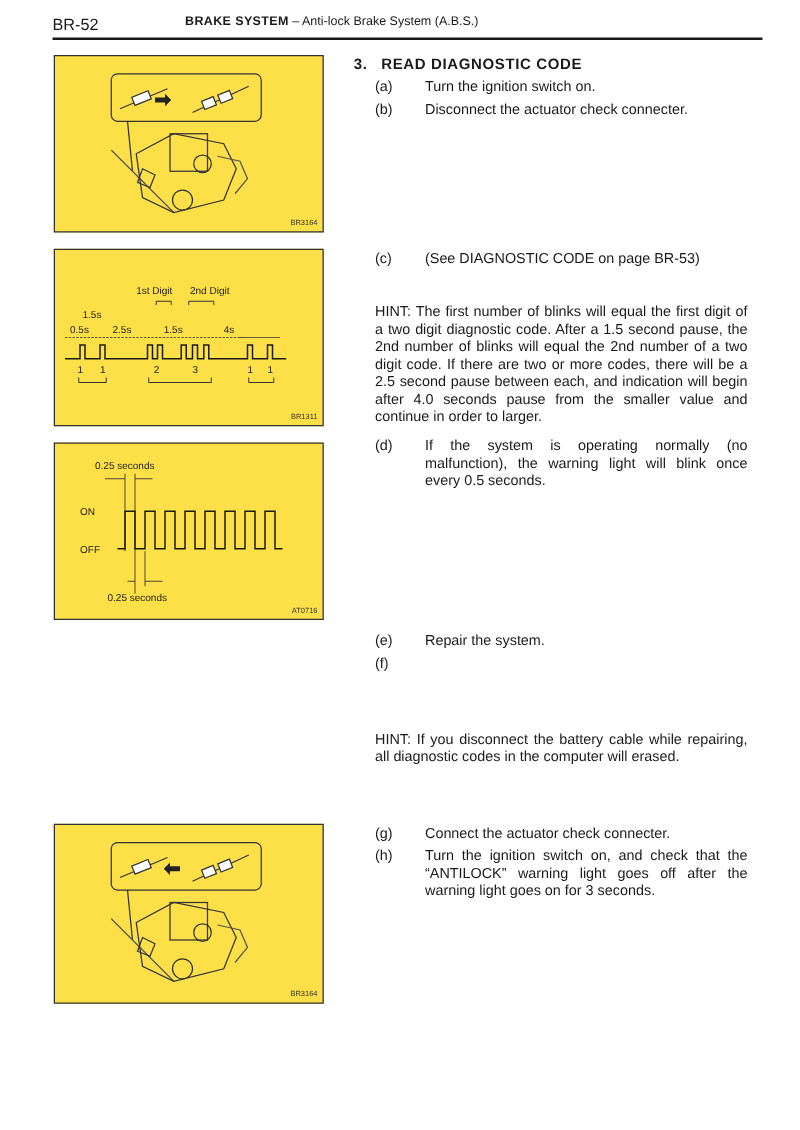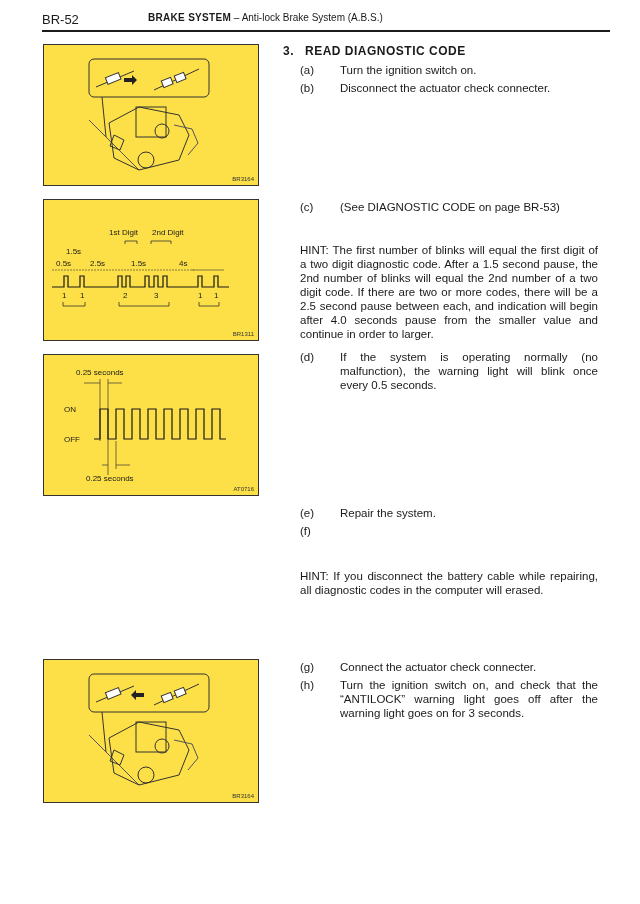--- a/index.html
+++ b/index.html
@@ -144,21 +144,21 @@
 <div class="item text" style="top:506px;">
   <span class="lbl">(e)</span>
   <div class="body">Repair the system.</div>
 </div>
 <div class="item text" style="top:524px;">
   <span class="lbl">(f)</span>
   <div class="body">
   </div>
 </div>
 
-<div class="hint text" style="top:569px;">HINT:  If you disconnect the battery cable while repairing, all diagnostic codes in the computer will erased.</div>
+<div class="hint text" style="top:585px;">HINT:  If you disconnect the battery cable while repairing, all diagnostic codes in the computer will erased.</div>
 
 <div class="item text" style="top:660px;">
   <span class="lbl">(g)</span>
   <div class="body">Connect the actuator check connecter.</div>
 </div>
 <div class="item text" style="top:678px;">
   <span class="lbl">(h)</span>
   <div class="body">Turn the ignition switch on, and check that the “ANTILOCK” warning light goes off after the warning light goes on for 3 seconds.</div>
 </div>
 

